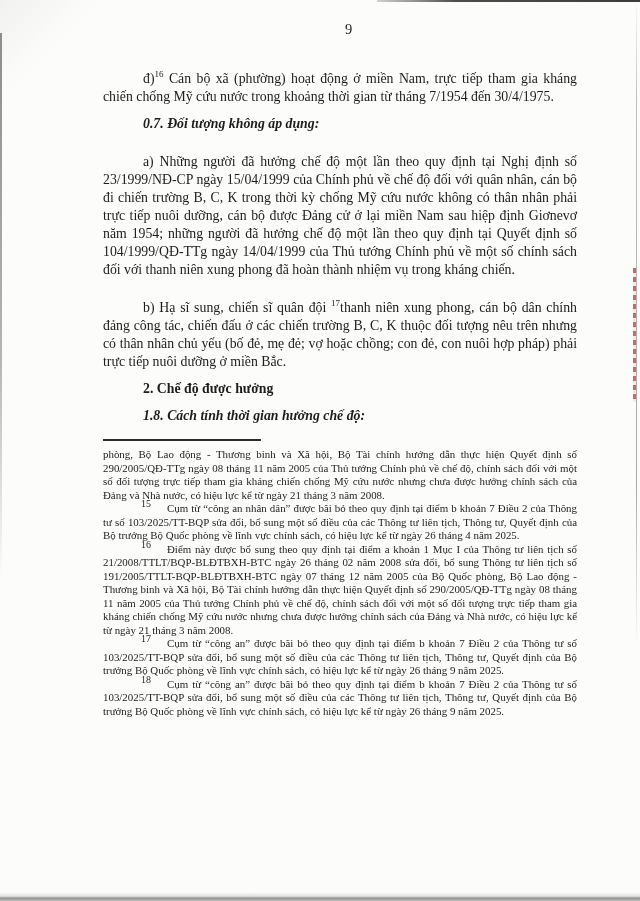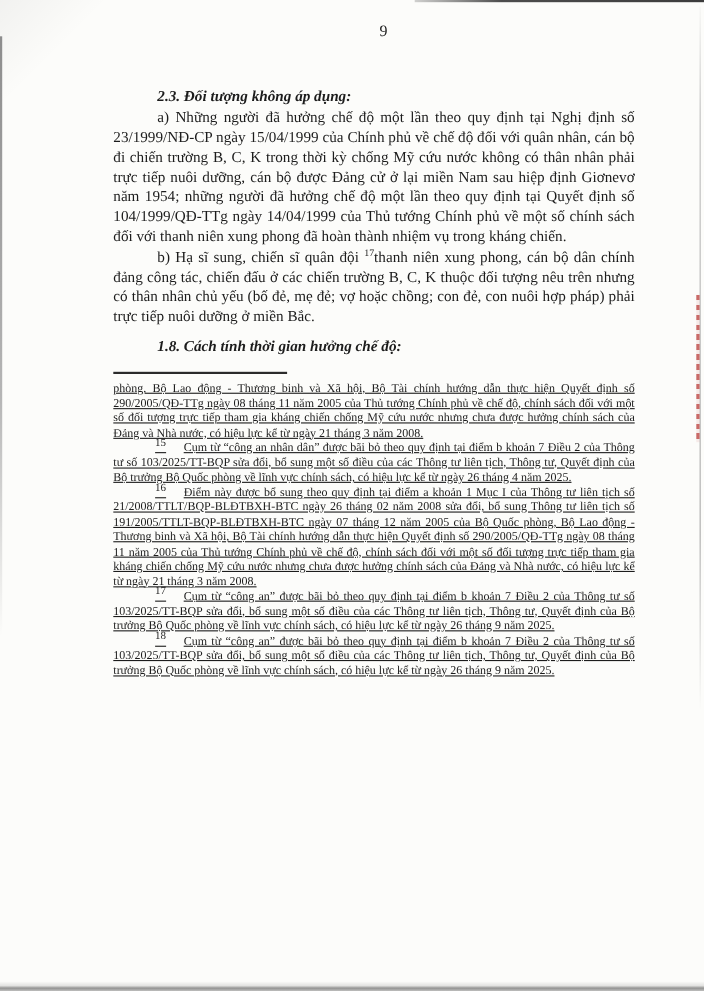--- a/index.html
+++ b/index.html
@@ -38,35 +38,35 @@
     width: 474px;
   }
   .para {
     margin: 0 0 0 0;
     font-size: 13.8px;
     line-height: 18px;
     text-align: justify;
     text-indent: 40px;
     color: var(--ink);
   }
-  .para + .para { margin-top: 1px; }
+  .para + .para { margin-top: 20px; }
   .h-bi { font-weight: bold; font-style: italic; margin-top: 9px !important; }
   .h-b  { font-weight: bold; margin-top: 9px !important; }
   .para .sup {
     font-size: 9px;
     line-height: 0;
     vertical-align: super;
   }
   .fn-sep {
     margin-top: 14px;
     width: 158px;
     border-top: 2px solid #2b2b2b;
     height: 0;
   }
-  .footnotes { margin-top: 7px; text-decoration: underline; }
+  .footnotes { margin-top: 7px; }
   .fn {
     margin: 0;
     font-size: 10.9px;
     line-height: 13.5px;
     text-align: justify;
     color: var(--ink);
   }
   .fn.indent { text-indent: 38px; }
   .fn-num {
     font-size: 10px;
@@ -107,29 +107,31 @@
 </style>
 </head>
 <body>
 
 <div class="page">
 
   <div class="pagenum">9</div>
 
   <div class="content">
 
+    <p class="para"><span>đ)</span><sup class="sup">16</sup><span> Cán bộ xã (phường) hoạt động ở miền Nam, trực tiếp tham gia kháng chiến chống Mỹ cứu nước trong khoảng thời gian từ tháng 7/1954 đến 30/4/1975.</span></p>
 
-    <p class="para h-bi">2.3. Đối tượng không áp dụng:</p>
+    <p class="para h-bi">0.7. Đối tượng không áp dụng:</p>
 
     <p class="para">a) Những người đã hưởng chế độ một lần theo quy định tại Nghị định số 23/1999/NĐ-CP ngày 15/04/1999 của Chính phủ về chế độ đối với quân nhân, cán bộ đi chiến trường B, C, K trong thời kỳ chống Mỹ cứu nước không có thân nhân phải trực tiếp nuôi dưỡng, cán bộ được Đảng cử ở lại miền Nam sau hiệp định Giơnevơ năm 1954; những người đã hưởng chế độ một lần theo quy định tại Quyết định số 104/1999/QĐ-TTg ngày 14/04/1999 của Thủ tướng Chính phủ về một số chính sách đối với thanh niên xung phong đã hoàn thành nhiệm vụ trong kháng chiến.</p>
 
     <p class="para"><span>b) Hạ sĩ sung, chiến sĩ quân đội </span><sup class="sup">17</sup><span>thanh niên xung phong, cán bộ dân chính đảng công tác, chiến đấu ở các chiến trường B, C, K thuộc đối tượng nêu trên nhưng có thân nhân chủ yếu (bố đẻ, mẹ đẻ; vợ hoặc chồng; con đẻ, con nuôi hợp pháp) phải trực tiếp nuôi dưỡng ở miền Bắc.</span></p>
 
 
 
+    <p class="para h-b">2. Chế độ được hưởng</p>
 
     <p class="para h-bi">1.8. Cách tính thời gian hưởng chế độ:</p>
 
     <div class="fn-sep"></div>
 
     <div class="footnotes">
 
       <p class="fn">phòng, Bộ Lao động - Thương binh và Xã hội, Bộ Tài chính hướng dẫn thực hiện Quyết định số 290/2005/QĐ-TTg ngày 08 tháng 11 năm 2005 của Thủ tướng Chính phủ về chế độ, chính sách đối với một số đối tượng trực tiếp tham gia kháng chiến chống Mỹ cứu nước nhưng chưa được hưởng chính sách của Đảng và Nhà nước, có hiệu lực kể từ ngày 21 tháng 3 năm 2008.</p>
 
       <p class="fn indent"><sup class="fn-num">15</sup><span>Cụm từ “công an nhân dân” được bãi bỏ theo quy định tại điểm b khoản 7 Điều 2 của Thông tư số 103/2025/TT-BQP sửa đổi, bổ sung một số điều của các Thông tư liên tịch, Thông tư, Quyết định của Bộ trưởng Bộ Quốc phòng về lĩnh vực chính sách, có hiệu lực kể từ ngày 26 tháng 4 năm 2025.</span></p>

